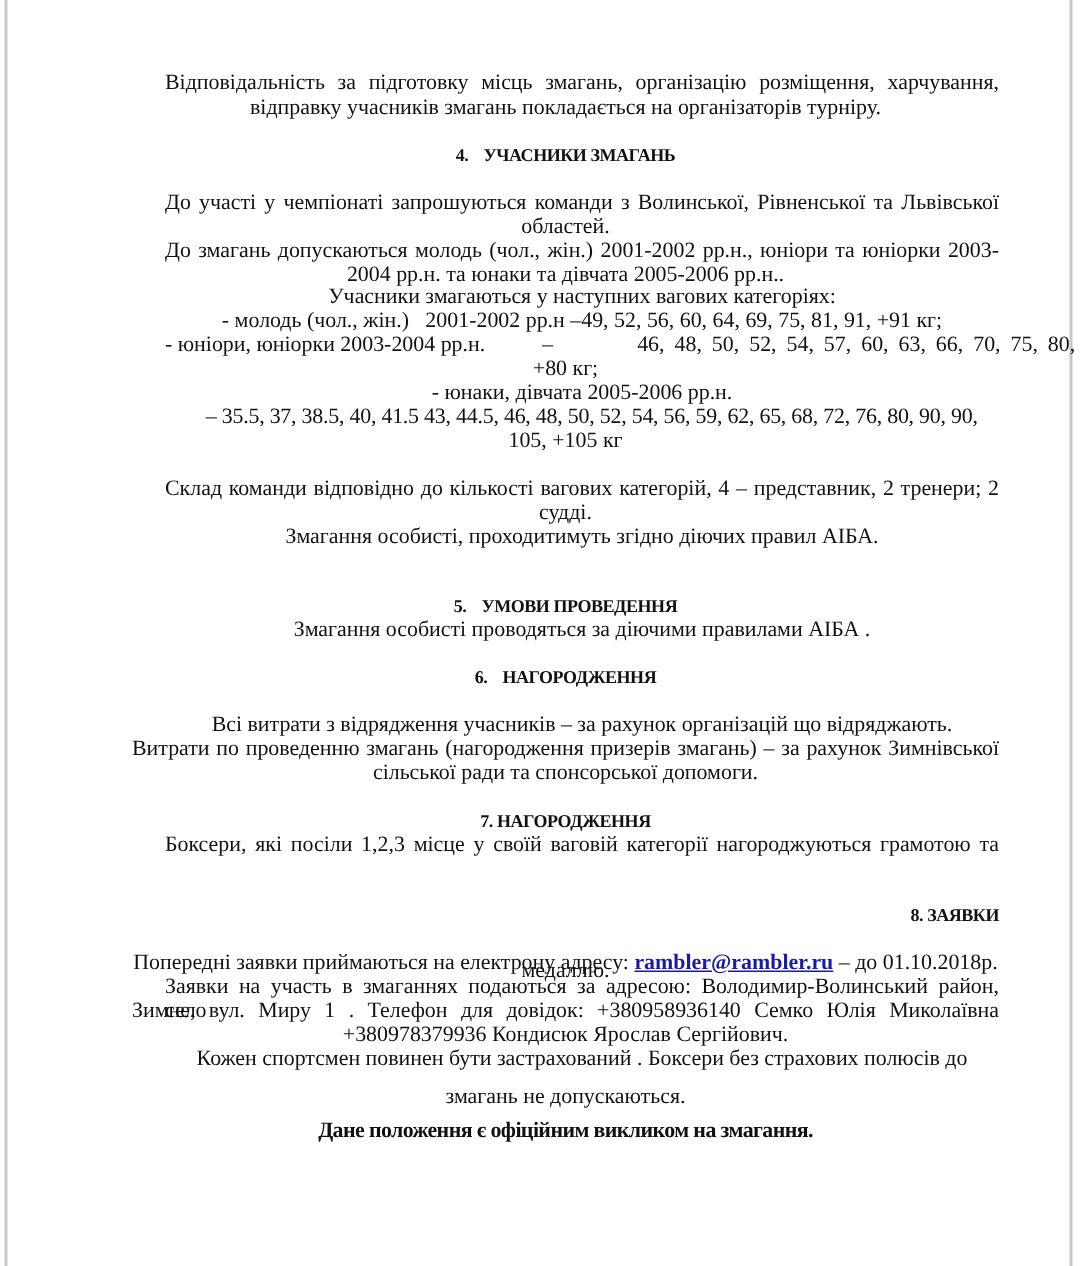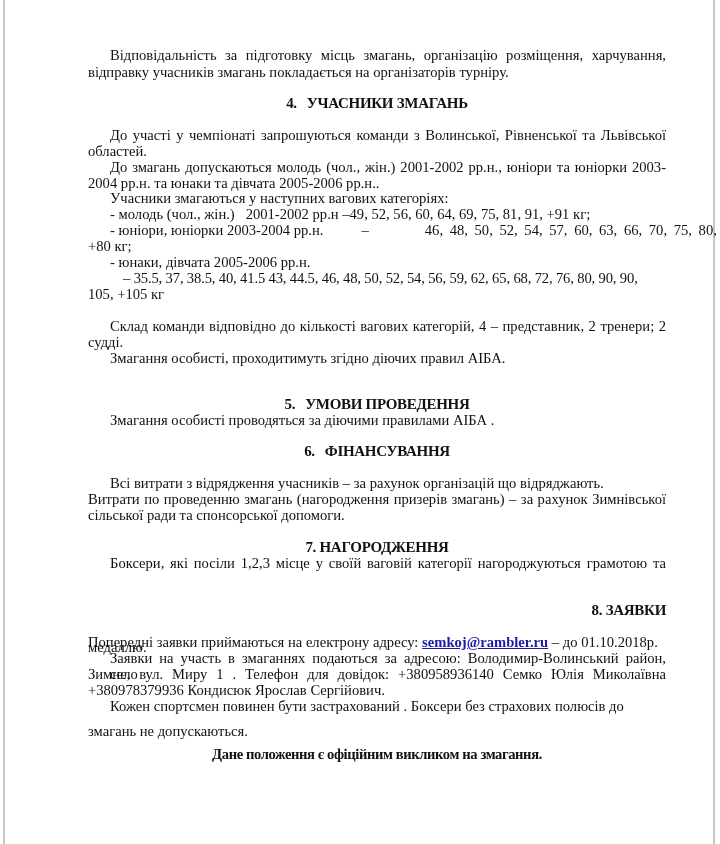--- a/index.html
+++ b/index.html
@@ -33,35 +33,36 @@
       top: 0;
       width: 578px;
       font-size: 14.6px;
       line-height: 16.2px;
     }
     .ln {
       position: absolute;
       left: 0;
       width: 578px;
       white-space: nowrap;
+      text-align: center;
     }
     .ind { padding-left: 22px; box-sizing: border-box; }
     .ind2 { padding-left: 35px; box-sizing: border-box; }
     .just {
       text-align: justify;
       text-align-last: justify;
       white-space: normal;
     }
     .heading {
       position: absolute;
       left: 0;
       width: 578px;
       text-align: center;
       font-weight: bold;
-      font-size: 15px;
+      font-size: 12px;
       letter-spacing: -0.3px;
     }
     .heading .num { margin-right: 10px; }
     .link {
       color: #1a1aa8;
       font-weight: bold;
       text-decoration: underline;
     }
     .final {
       position: absolute;
@@ -114,35 +115,35 @@
   <div class="ln" style="top:334px;">судді.</div>
 
   <div class="ln ind" style="top:350px;">Змагання особисті, проходитимуть згідно діючих правил АІБА.</div>
 
   <div class="heading" style="top:396px;">
     <span class="num">5.</span><span>УМОВИ ПРОВЕДЕННЯ</span>
   </div>
   <div class="ln ind" style="top:412px;">Змагання особисті проводяться за діючими правилами АІБА .</div>
 
   <div class="heading" style="top:443px;">
-    <span class="num">6.</span><span>ФІНАНСУВАННЯ</span>
+    <span class="num">6.</span><span>НАГОРОДЖЕННЯ</span>
   </div>
 
   <div class="ln ind" style="top:475px;">Всі витрати з відрядження учасників – за рахунок організацій що відряджають.</div>
   <div class="ln just" style="top:491px;">Витрати по проведенню змагань (нагородження призерів змагань) – за рахунок Зимнівської</div>
   <div class="ln" style="top:507px;">сільської ради та спонсорської допомоги.</div>
 
   <div class="heading" style="top:539px;">7. НАГОРОДЖЕННЯ</div>
   <div class="ln ind just" style="top:555px;">Боксери, які посіли 1,2,3 місце у своїй ваговій категорії нагороджуються грамотою та</div>
   <div class="ln" style="top:595px;margin-top:44px;">медаллю.</div>
 
   <div class="heading" style="top:602px;text-align:right;">8. ЗАЯВКИ</div>
 
   <div class="ln" style="top:634px;">
-    <span style="white-space:pre;">Попередні заявки приймаються на електрону адресу: </span><a class="link">semkoj@rambler.ru</a><span style="white-space:pre;"> – до 01.10.2018р.</span>
+    <span style="white-space:pre;">Попередні заявки приймаються на електрону адресу: </span><a class="link">rambler@rambler.ru</a><span style="white-space:pre;"> – до 01.10.2018р.</span>
   </div>
 
   <div class="ln ind just" style="top:650px;">Заявки на участь в змаганнях подаються за адресою: Володимир-Волинський район, село</div>
   <div class="ln just" style="top:666px;">Зимне, вул. Миру 1 . Телефон для довідок: +380958936140 Семко Юлія Миколаївна</div>
   <div class="ln" style="top:682px;">+380978379936 Кондисюк Ярослав Сергійович.</div>
 
   <div class="ln ind" style="top:698px;">Кожен спортсмен повинен бути застрахований . Боксери без страхових полюсів до</div>
   <div class="ln" style="top:723px;">змагань не допускаються.</div>
 
   <div class="final" style="top:746px;">Дане положення є офіційним викликом на змагання.</div>

